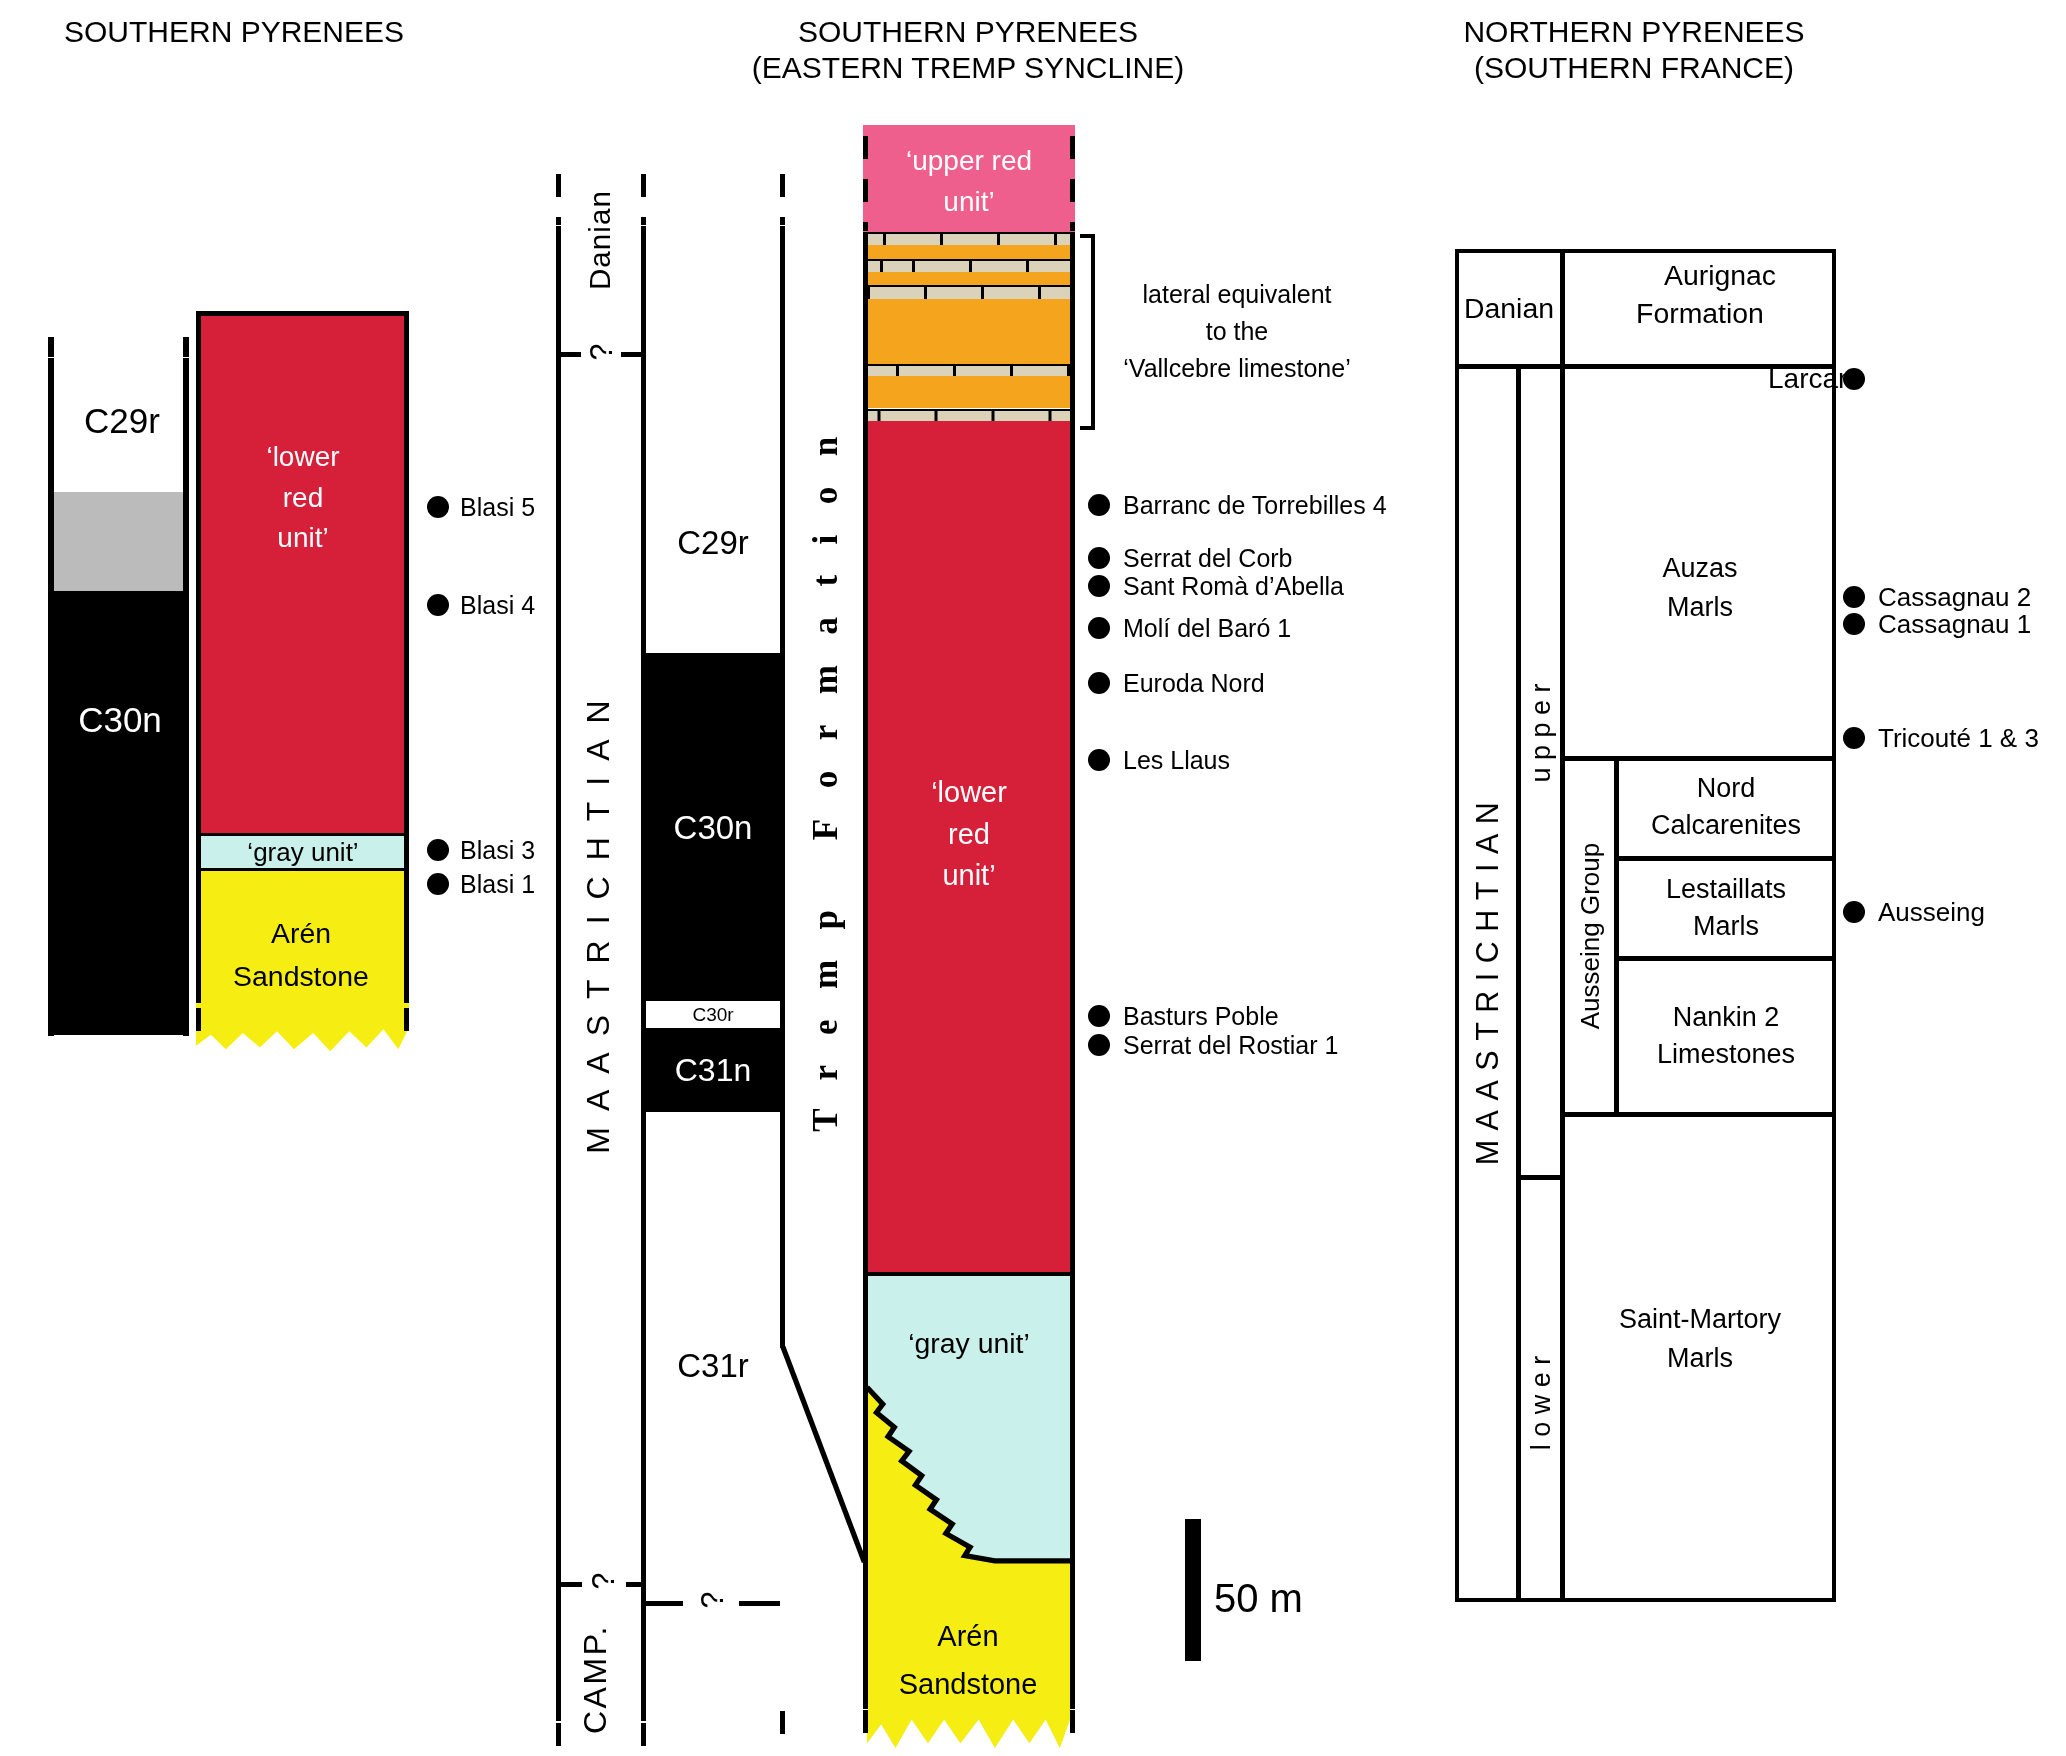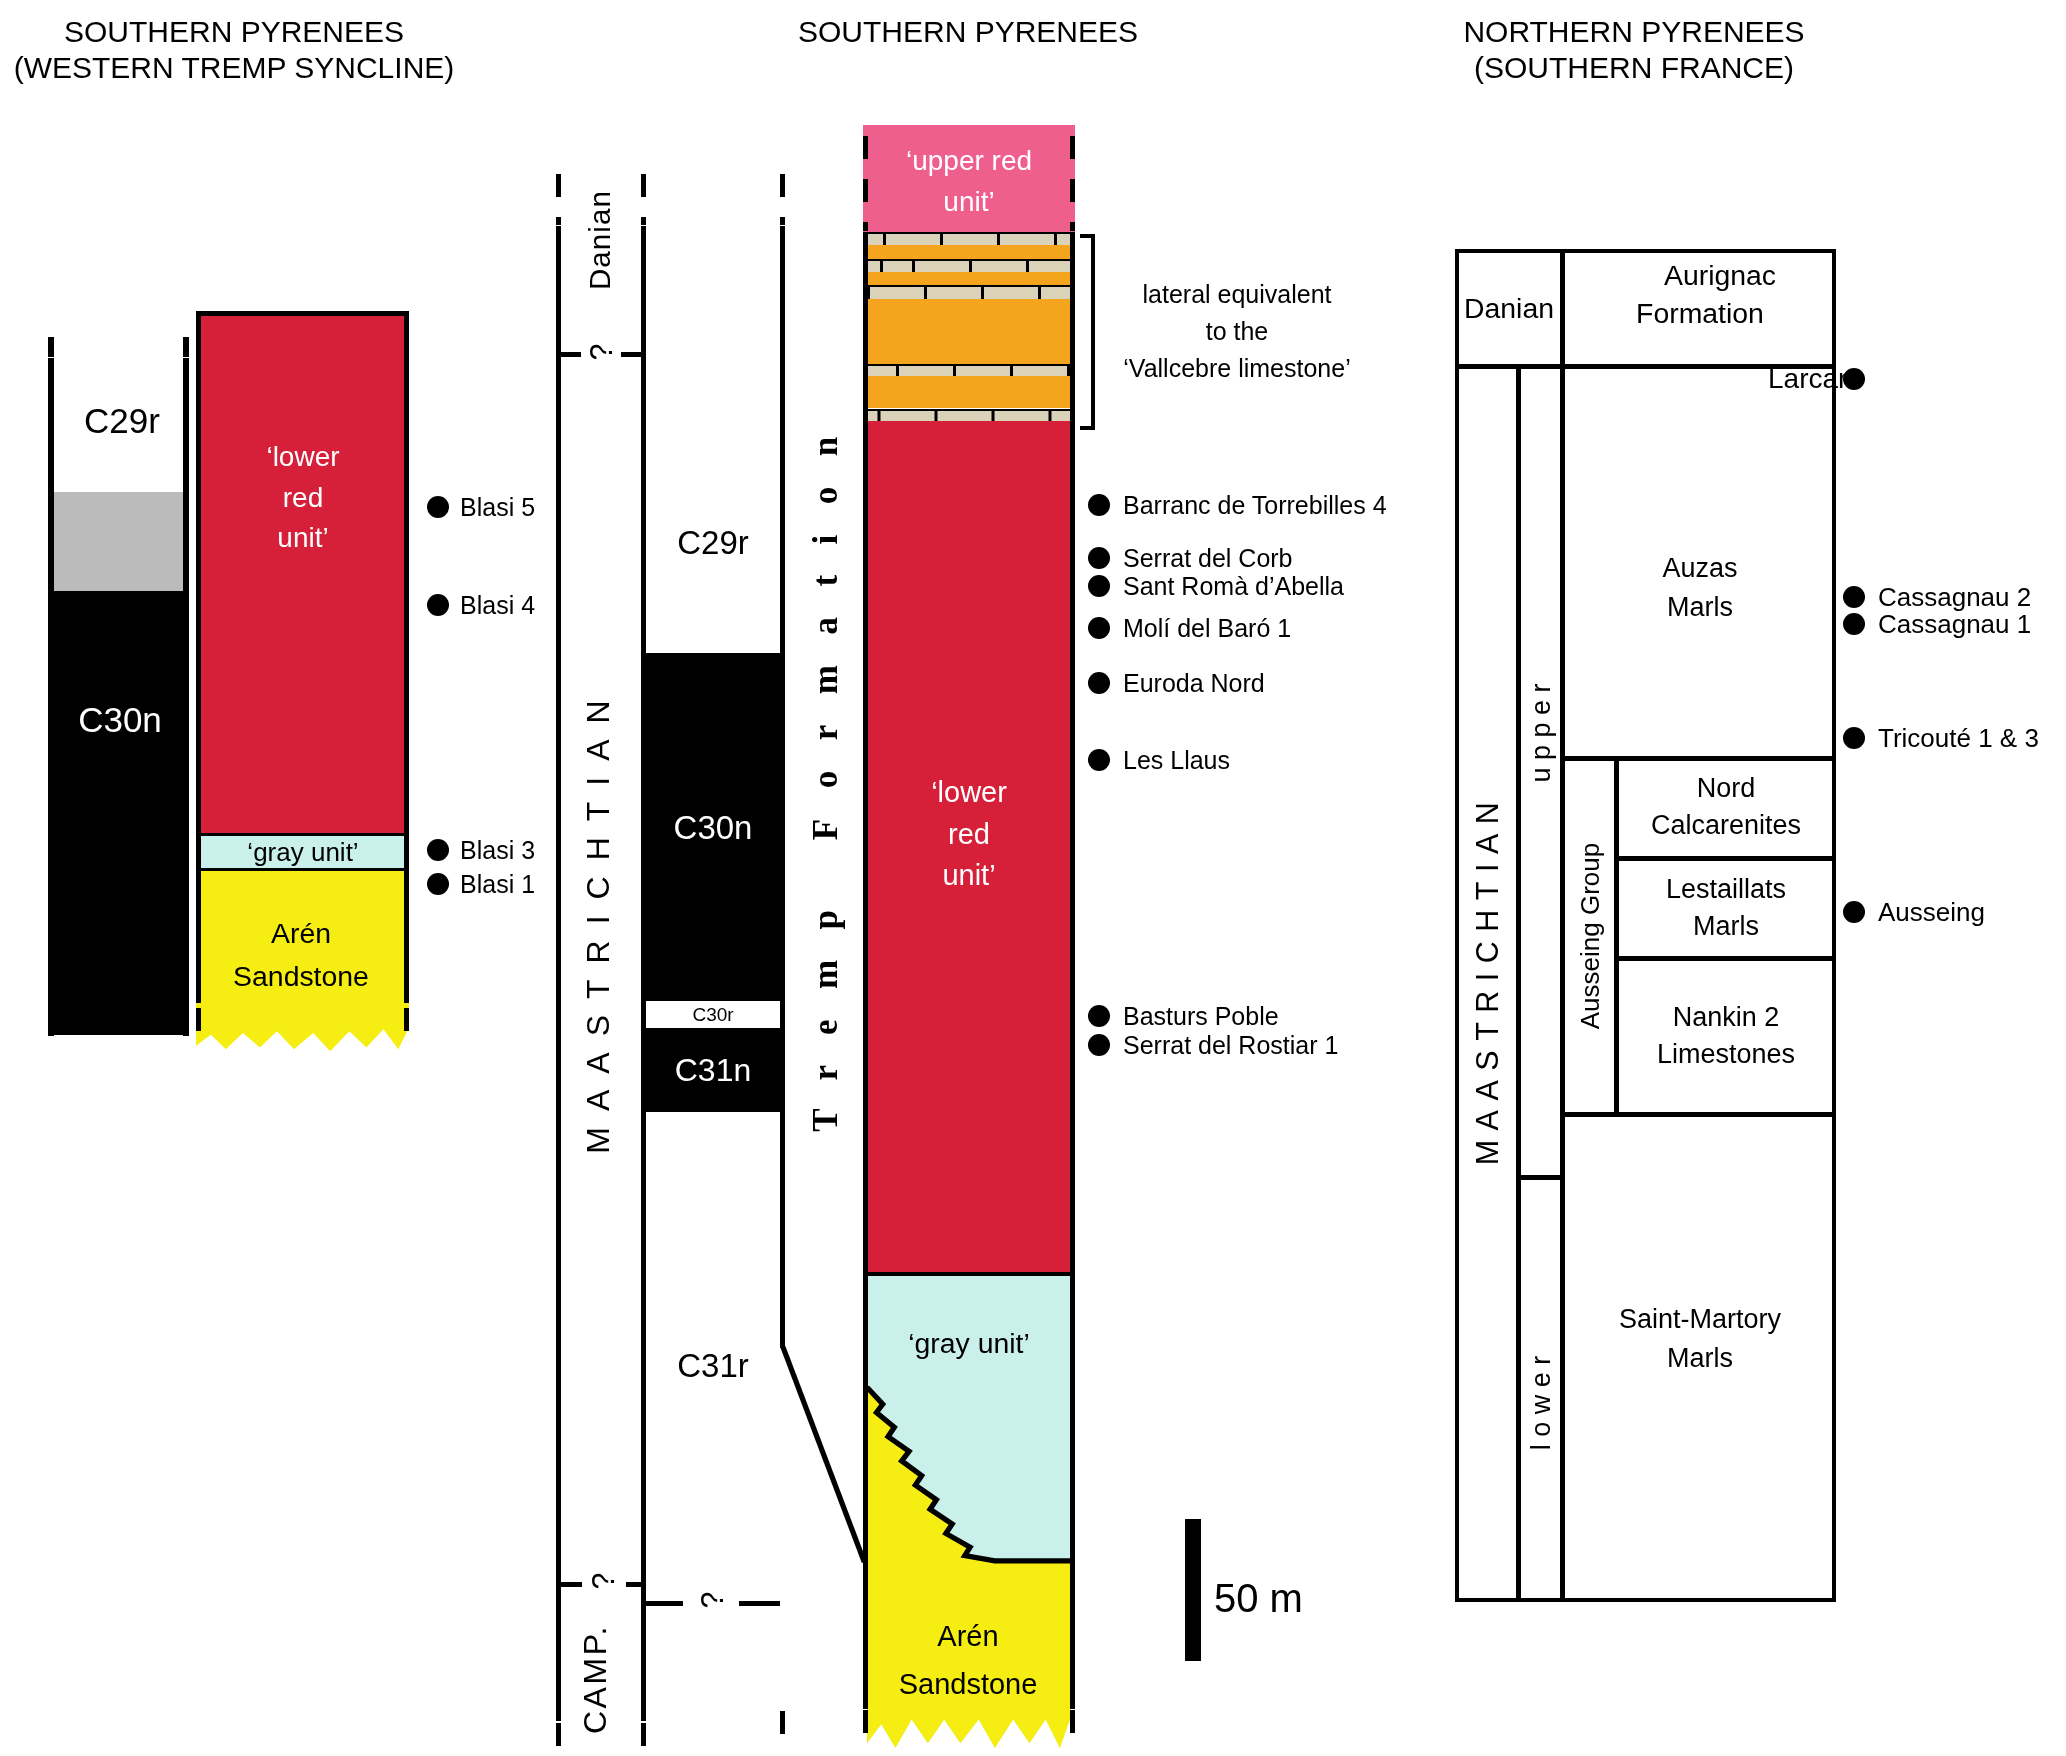--- a/index.html
+++ b/index.html
@@ -18,22 +18,22 @@
   svg{position:absolute;display:block;}
   .t-title{font-size:30px;}
   .serif{font-family:"Liberation Serif",serif;}
 </style>
 </head>
 <body>
 
 <div id="canvas">
 
   <div class="htext t-title" style="left:234px;top:32px;">SOUTHERN PYRENEES</div>
-  <div class="htext t-title" style="left:234px;top:68px;">(WESTERN TREMP SYNCLINE)</div>
   <div class="htext t-title" style="left:968px;top:32px;">SOUTHERN PYRENEES</div>
+  <div class="htext t-title" style="left:968px;top:68px;">(EASTERN TREMP SYNCLINE)</div>
   <div class="htext t-title" style="left:1634px;top:32px;">NORTHERN PYRENEES</div>
   <div class="htext t-title" style="left:1634px;top:68px;">(SOUTHERN FRANCE)</div>
 
   <div class="fill" style="left:48px;top:358px;width:140px;height:134px;background:#fff;"></div>
   <div class="fill" style="left:48px;top:492px;width:140px;height:99px;background:#BBBBBB;"></div>
   <div class="fill" style="left:48px;top:591px;width:140px;height:444px;background:#000;"></div>
 
   <div class="vline" style="left:48px;top:358px;width:5.8px;height:678px;"></div>
   <div class="vline" style="left:183px;top:358px;width:5.8px;height:678px;"></div>
   <div class="vdash" style="left:48px;top:337px;width:5.8px;height:20px;"></div>

